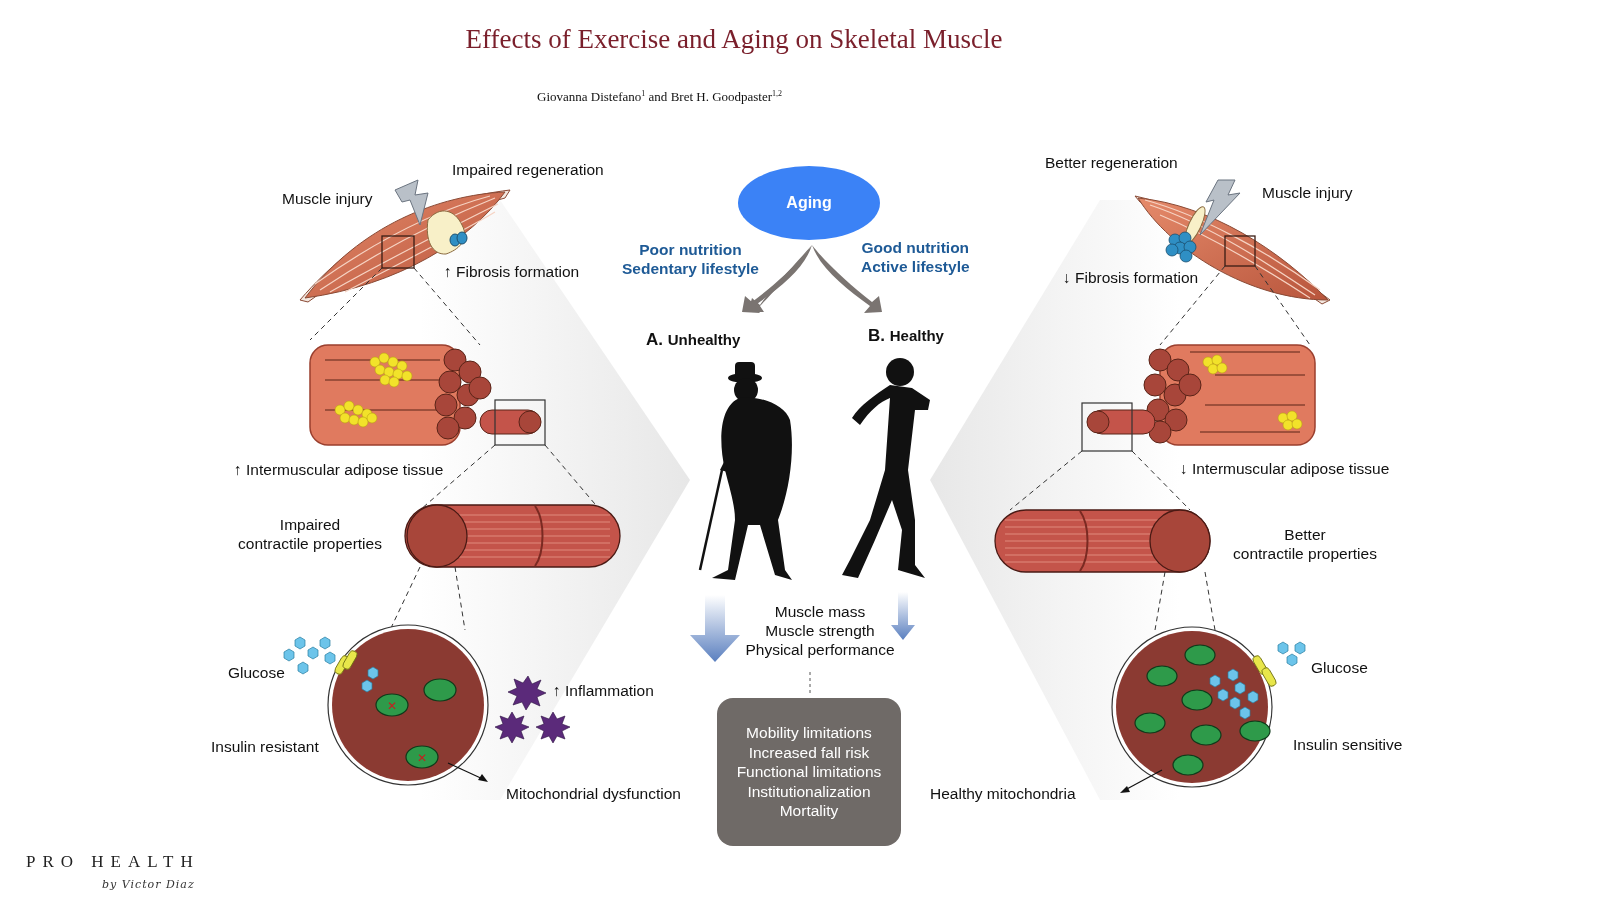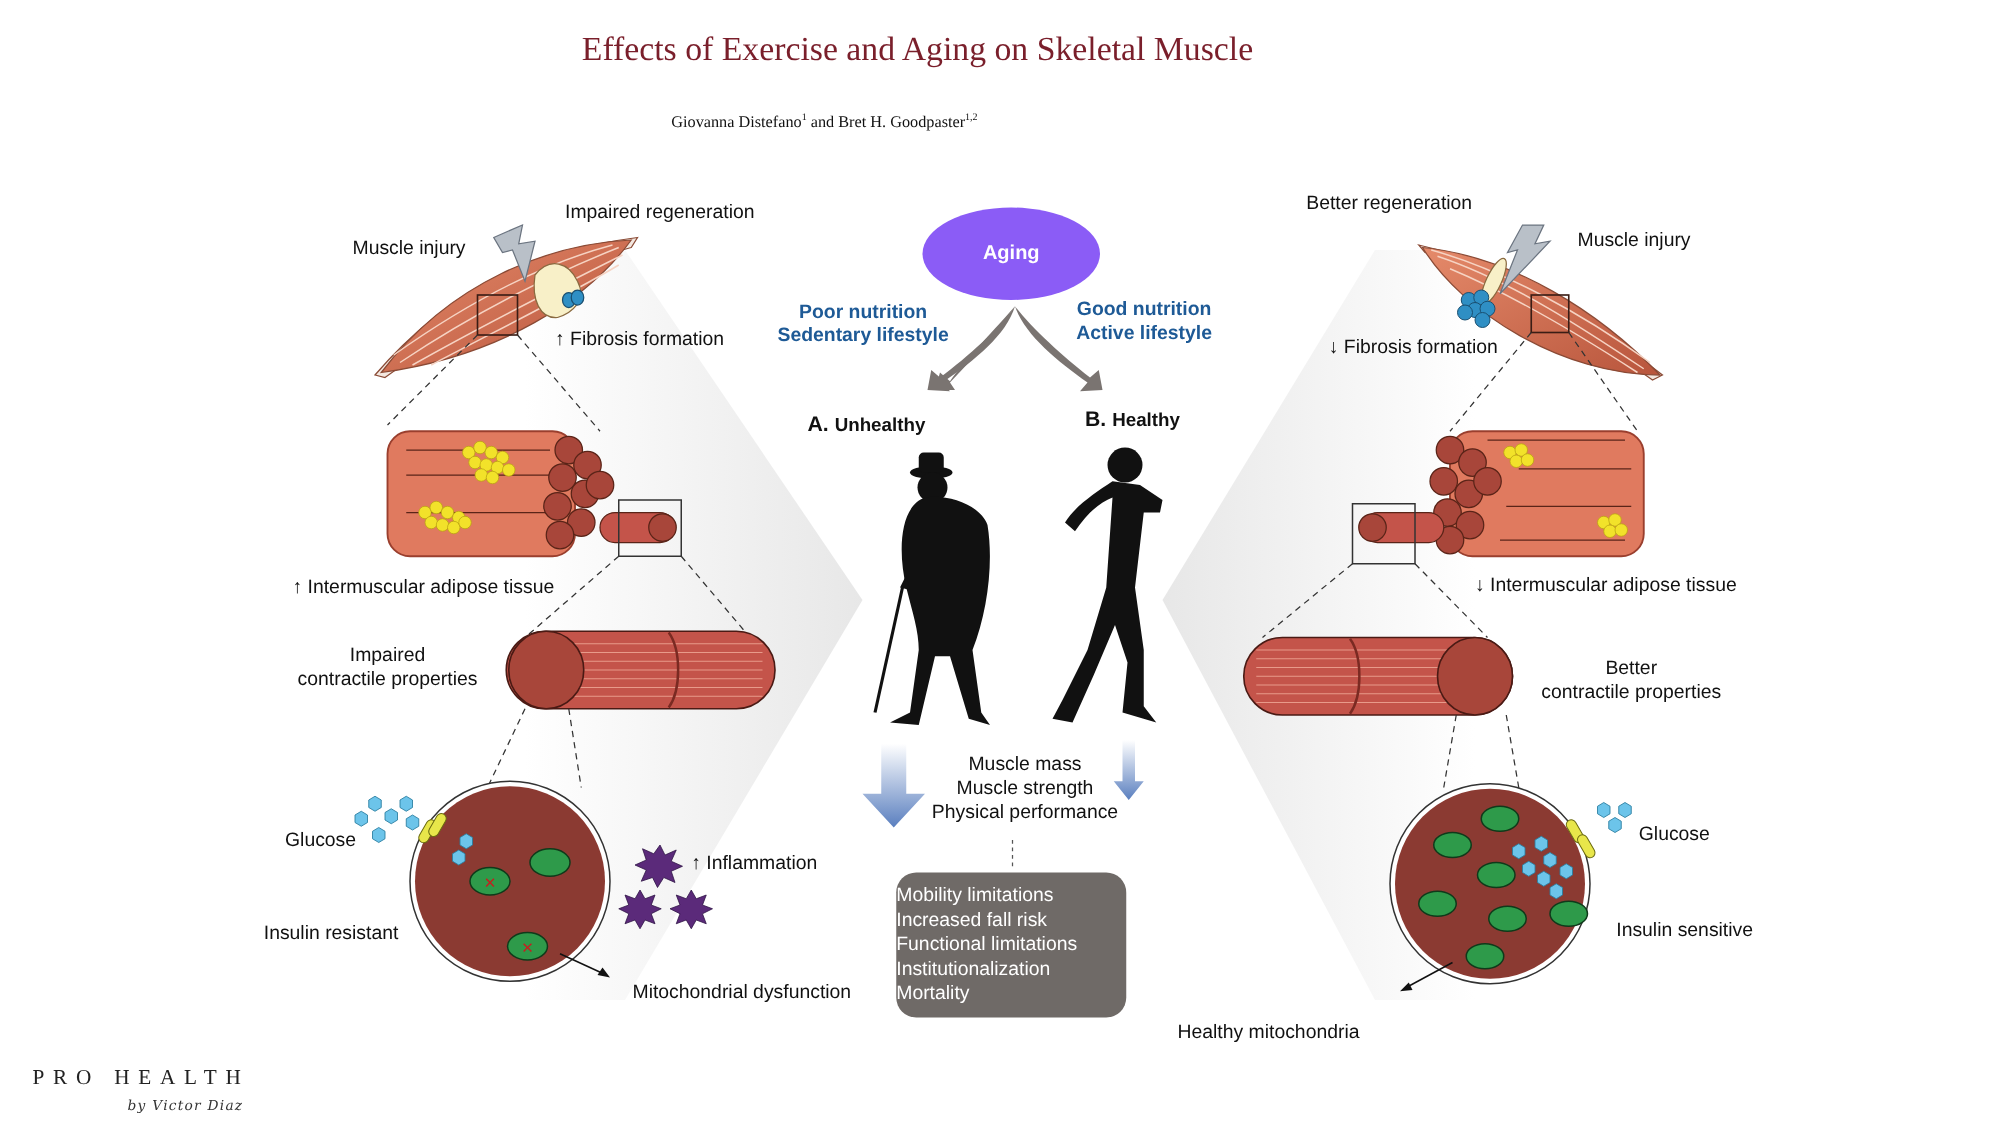--- a/index.html
+++ b/index.html
@@ -7,24 +7,24 @@
          font-family: "Liberation Sans", sans-serif; color: #111; }
   .abs { position: absolute; }
   .title { left: 0; width: 1468px; top: 24px; text-align: center;
            font-family: "Liberation Serif", serif; font-size: 27px; color: #7a1f2b; }
   .authors { left: 537px; top: 89px; font-family: "Liberation Serif", serif; font-size: 13px; color: #111; }
   .authors sup { font-size: 8px; }
   .lbl { font-size: 15.5px; color: #111; white-space: nowrap; line-height: 19px; }
   .center { text-align: center; }
   .blue { color: #1e5a96; font-weight: bold; font-size: 15.5px; text-align: center; line-height: 19px; }
   .aging { left: 738px; top: 166px; width: 142px; height: 74px; border-radius: 50%;
-           background: #8b5cf6; color: #fff; font-weight: bold; font-size: 16px;
+           background: #3b82f6; color: #fff; font-weight: bold; font-size: 16px;
            display: flex; align-items: center; justify-content: center; }
-  .outcomes { left: 717px; top: 698px; width: 184px; height: 116px; border-radius: 16px;
-              background: #6f6a67; color: #fff; font-size: 15.5px; text-align: left;
+  .outcomes { left: 717px; top: 698px; width: 184px; height: 148px; border-radius: 16px;
+              background: #6f6a67; color: #fff; font-size: 15.5px; text-align: center;
               display: flex; flex-direction: column; justify-content: center; line-height: 19.5px; }
   .head { font-weight: bold; font-size: 17px; }
   .head small { font-size: 15px; }
   .brand { left: 26px; top: 852px; font-family: "Liberation Serif", serif; font-size: 17px;
            letter-spacing: 7px; color: #222; }
   .sub { left: 86px; top: 878px; font-family: "DejaVu Serif", serif; font-style: italic;
          font-size: 11px; letter-spacing: 1px; color: #333; margin-left: 16px; }
   svg { position: absolute; left: 0; top: 0; }
 </style>
 </head>
@@ -352,16 +352,16 @@
 <div class="abs lbl" style="left:1045px; top:153px;">Better regeneration</div>
 <div class="abs lbl" style="left:1262px; top:183px;">Muscle injury</div>
 <div class="abs lbl" style="left:1063px; top:268px;">↓ Fibrosis formation</div>
 <div class="abs lbl" style="left:1180px; top:459px;">↓ Intermuscular adipose tissue</div>
 <div class="abs lbl center" style="left:1225px; top:525px; width:160px;">
   <div>Better</div>
   <div>contractile properties</div>
 </div>
 <div class="abs lbl" style="left:1311px; top:658px;">Glucose</div>
 <div class="abs lbl" style="left:1293px; top:735px;">Insulin sensitive</div>
-<div class="abs lbl" style="left:930px; top:816px;margin-left:12px;">Healthy mitochondria</div>
+<div class="abs lbl" style="left:930px; top:784px;">Healthy mitochondria</div>
 
 <div class="abs brand">PRO HEALTH</div>
 <div class="abs sub">by Victor Diaz</div>
 
 </body></html>

